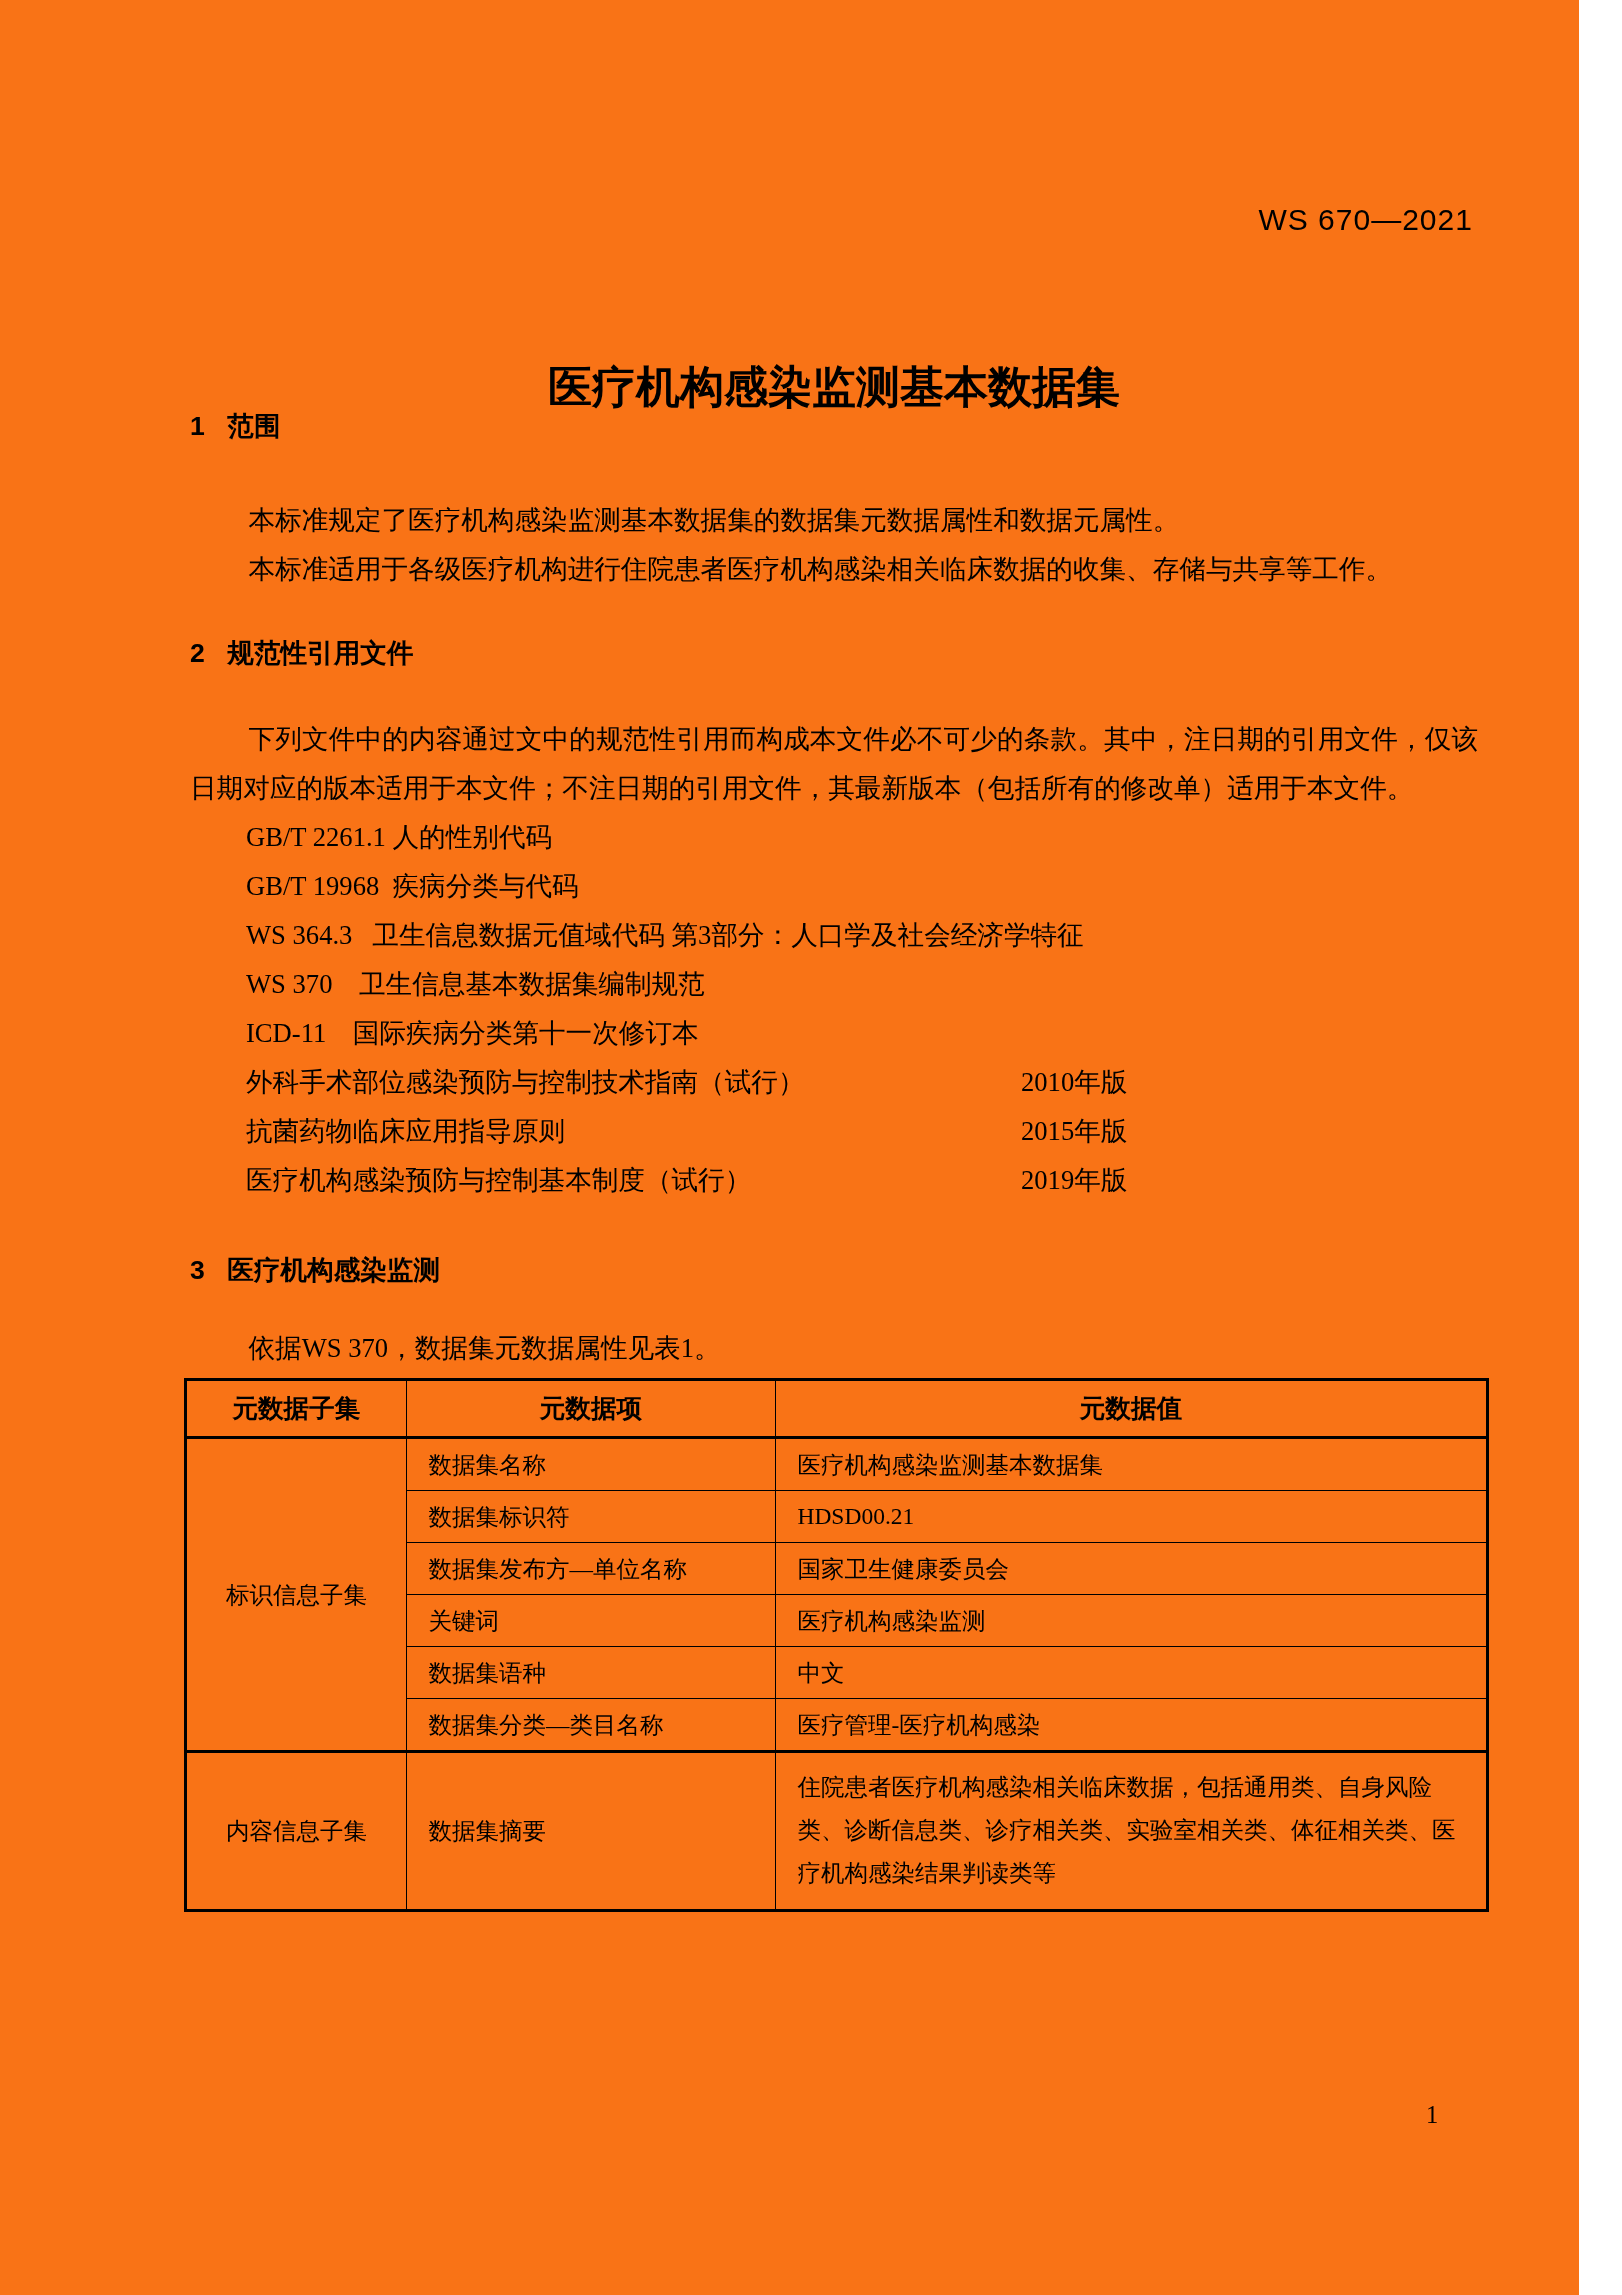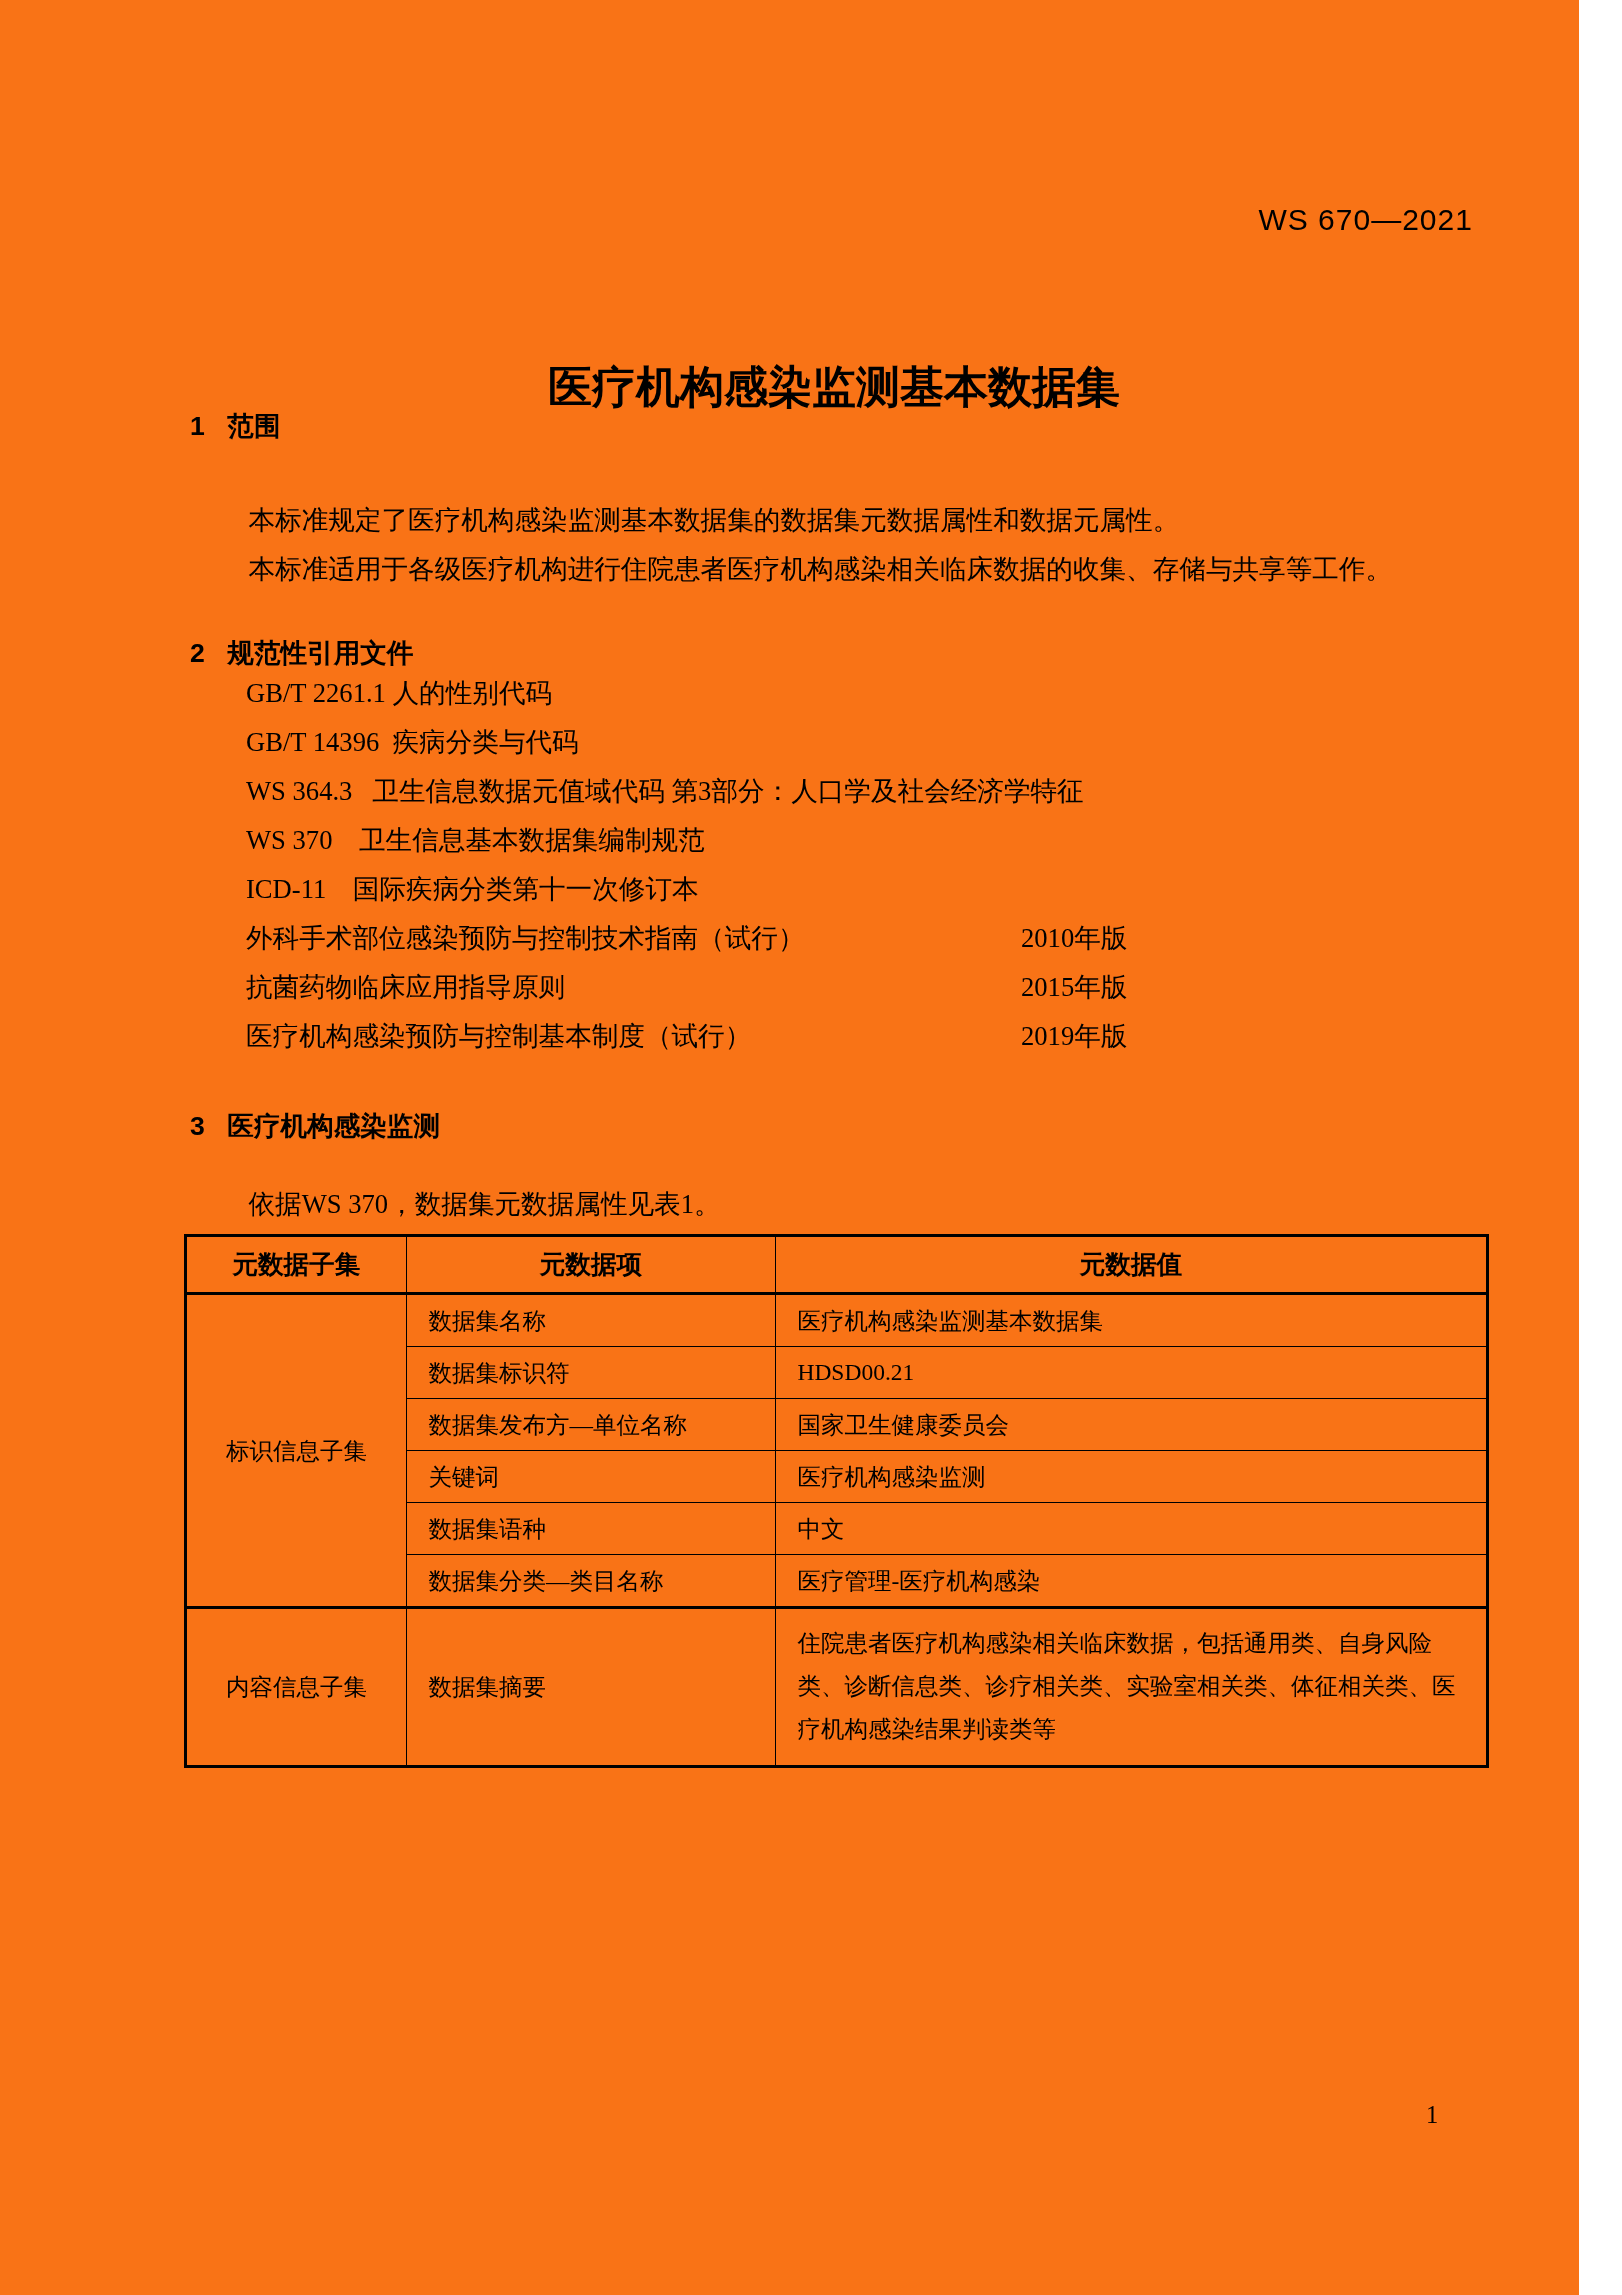--- a/index.html
+++ b/index.html
@@ -149,24 +149,27 @@
 
     <div class="para-block">
       <p class="body-para">本标准规定了医疗机构感染监测基本数据集的数据集元数据属性和数据元属性。</p>
       <p class="body-para">本标准适用于各级医疗机构进行住院患者医疗机构感染相关临床数据的收集、存储与共享等工作。</p>
     </div>
 
     <div class="sec-head h2">
       <span class="no">2</span><span>规范性引用文件</span>
     </div>
 
+    <div class="para-block tight">
+      <p class="body-para">下列文件中的内容通过文中的规范性引用而构成本文件必不可少的条款。其中，注日期的引用文件，仅该日期对应的版本适用于本文件；不注日期的引用文件，其最新版本（包括所有的修改单）适用于本文件。</p>
+    </div>
 
     <div class="ref-list">
       <div class="ref-line">GB/T 2261.1 人的性别代码</div>
-      <div class="ref-line">GB/T 14396  疾病分类与代码</div>
+      <div class="ref-line">GB/T 19968  疾病分类与代码</div>
       <div class="ref-line">WS 364.3   卫生信息数据元值域代码 第3部分：人口学及社会经济学特征</div>
       <div class="ref-line">WS 370    卫生信息基本数据集编制规范</div>
       <div class="ref-line">ICD-11    国际疾病分类第十一次修订本</div>
       <div class="ref-line dated">
         <span class="ref-name">外科手术部位感染预防与控制技术指南（试行）</span>
           <span class="ref-year">2010年版</span>
       </div>
       <div class="ref-line dated">
         <span class="ref-name">抗菌药物临床应用指导原则</span>
           <span class="ref-year">2015年版</span>

